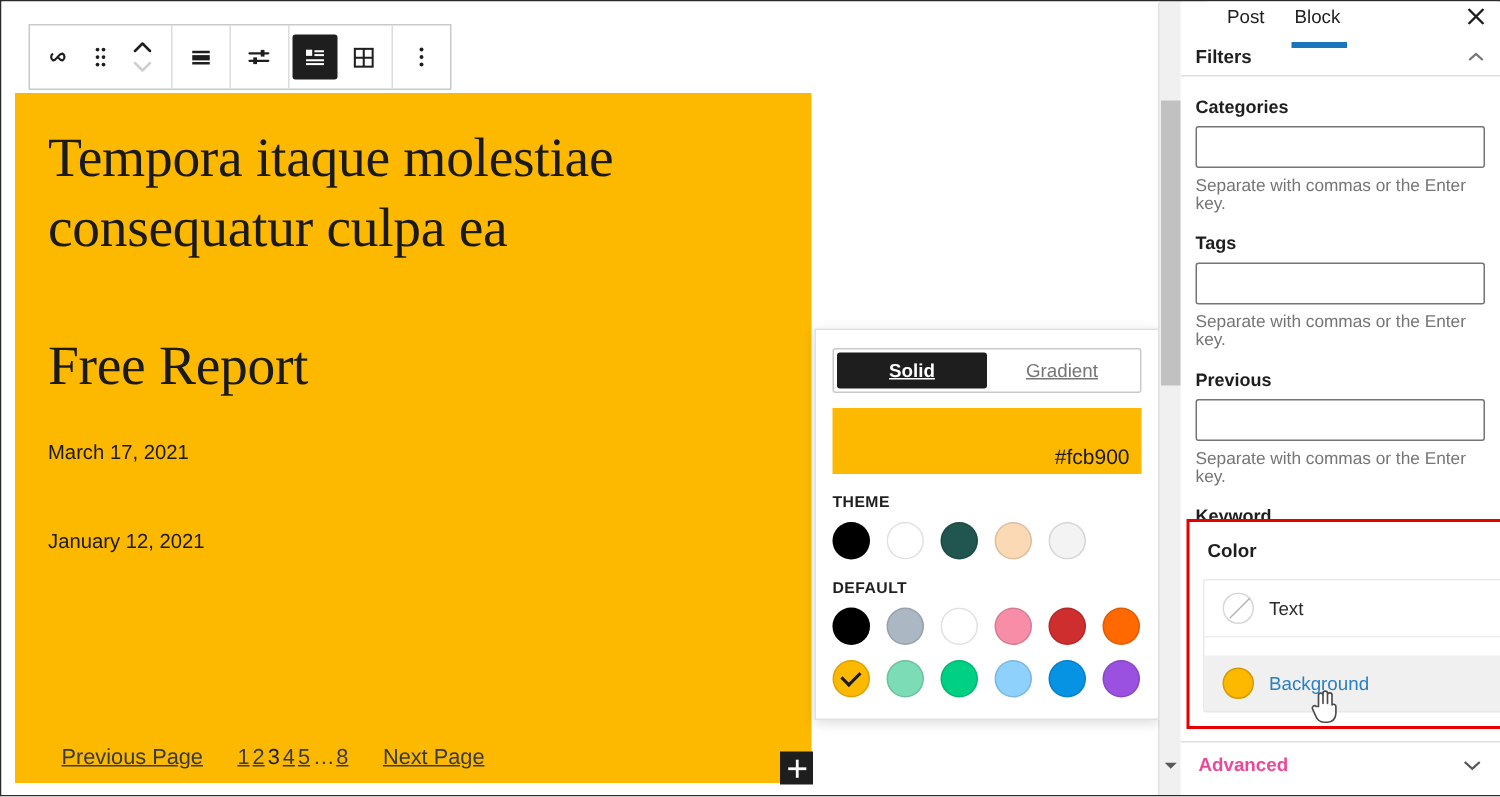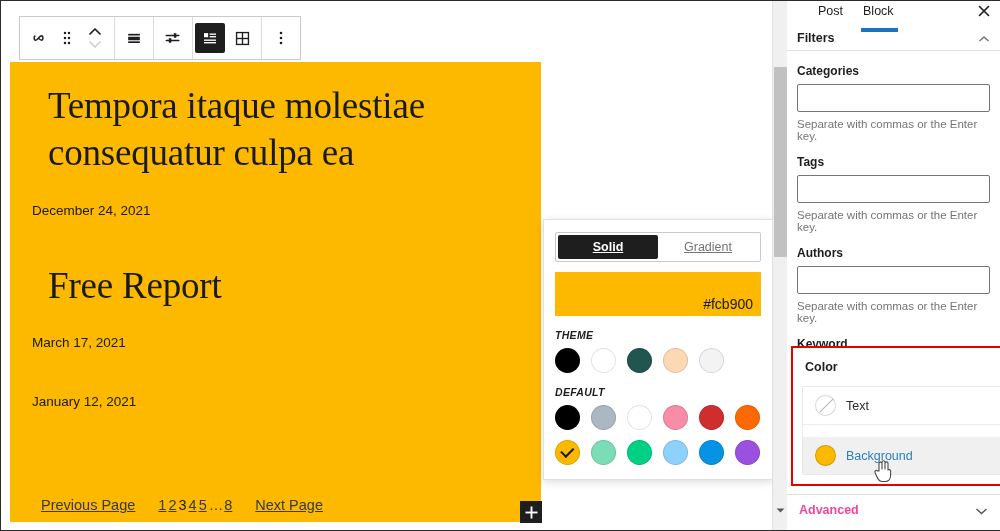--- a/index.html
+++ b/index.html
@@ -71,21 +71,20 @@
     padding: 18px 22px 0 22px;
     overflow: hidden;
   }
   .post-title {
     font-family: "Liberation Serif", serif;
     font-size: 37px;
     line-height: 1.28;
     color: #1a1a1a;
     font-weight: 400;
     letter-spacing: -0.2px;
-    margin-left: 16px;
   }
   .post-title.two-line { margin-top: 2px; }
   .post-date {
     font-size: 13.5px;
     color: #1a1a1a;
     margin-top: 26px;
   }
   .post-entry + .post-entry { margin-top: 44px; }
 
   #pagination {
@@ -165,21 +164,20 @@
     font-size: 14px;
     color: #1a1a1a;
     cursor: pointer;
   }
   .swatch-label {
     margin-top: 13px;
     font-size: 10.5px;
     letter-spacing: 0.3px;
     color: #1e1e1e;
     font-weight: 600;
-    font-style: italic;
   }
   .swatch-row {
     display: flex;
     gap: 11px;
     margin-top: 7px;
   }
   .swatch {
     width: 25px; height: 25px;
     border-radius: 50%;
     cursor: pointer;
@@ -453,21 +451,20 @@
             </g>
           </svg>
         </div>
       </div>
     </div>
 
     <div id="query-block">
 
       <div class="post-entry">
         <div class="post-title two-line">Tempora itaque molestiae consequatur culpa ea</div>
-        <div class="post-date">December 24, 2021</div>
       </div>
 
       <div class="post-entry">
         <div class="post-title">Free Report</div>
         <div class="post-date">March 17, 2021</div>
       </div>
 
       <div class="post-entry">
         <div class="post-date">January 12, 2021</div>
       </div>
@@ -569,21 +566,21 @@
 
     <div class="field-group">
       <div class="field-label">Categories</div>
       <input class="field-input" type="text" value="" style="">
       <div class="field-help">Separate with commas or the Enter key.</div>
 
       <div class="field-label">Tags</div>
       <input class="field-input" type="text" value="" style="">
       <div class="field-help">Separate with commas or the Enter key.</div>
 
-      <div class="field-label">Authors</div>
+      <div class="field-label">Previous</div>
       <input class="field-input" type="text" value="" style="">
       <div class="field-help">Separate with commas or the Enter key.</div>
 
       <div class="field-label">Keyword</div>
       <input class="field-input" type="text" value="" style="">
     </div>
 
     <div id="color-panel-wrap">
       <div id="color-panel-head">
         <span class="cp-title">Color</span>

